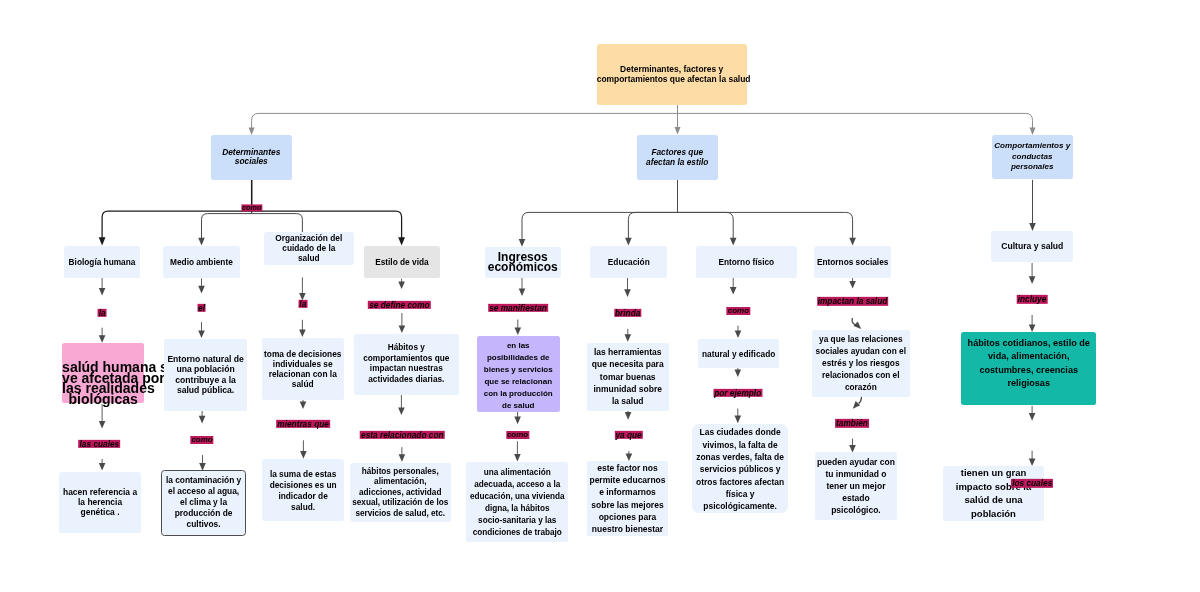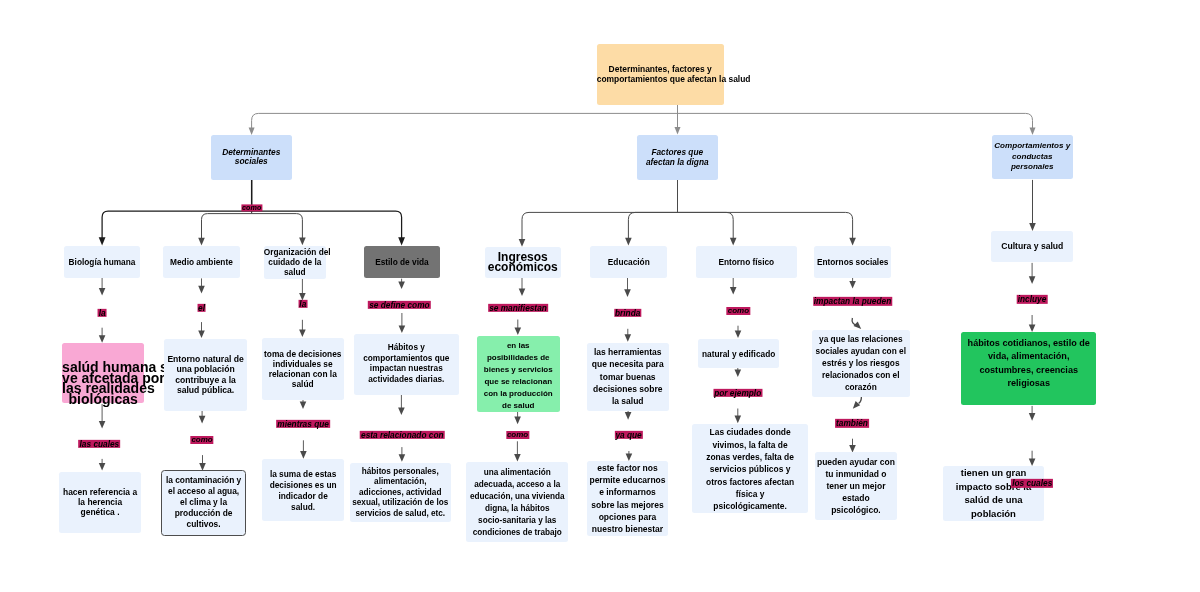--- a/index.html
+++ b/index.html
@@ -210,63 +210,63 @@
       <g>
         <path d="M 861.4 395.7 C 861.6 399.9 860.6 402.2 858.6 403.4" stroke="#4a4a4a" stroke-width="1.3" fill="none" stroke-linecap="butt"></path>
         <path d="M -3.1 -7.6 L 3.1 -7.6 L 0 0 Z" fill="#4a4a4a" transform="translate(852.8,408.7) rotate(42)"></path>
       </g>
       <g>
         <path d="M 852.5 438.7 L 852.5 449.18" stroke="#4a4a4a" stroke-width="0.9" fill="none" stroke-linecap="butt"></path>
         <path d="M -3.3 -7.6 L 3.3 -7.6 L 0 0 Z" fill="#4a4a4a" transform="translate(852.5,452.6)"></path>
       </g>
     </svg>
   <div id="node-layer">
-      <div class="node root" style="left: 596.7px; top: 44.3px; width: 127px; height: 60.4px; font-size: 8.45px; line-height: 10.6px; background: rgb(253, 220, 166);">
+      <div class="node root" style="left: 596.7px; top: 44.3px; width: 150px; height: 60.4px; font-size: 8.45px; line-height: 10.6px; background: rgb(253, 220, 166);">
         <span class="lines">
           <span class="ln">Determinantes, factores y</span>
           <span class="ln">comportamientos que afectan la salud</span>
         </span>
       </div>
       <div class="node branch" style="left: 211px; top: 135px; width: 80.5px; height: 44.6px; font-size: 8.4px; line-height: 9.8px; background: rgb(204, 223, 250);">
         <span class="lines">
           <span class="ln">Determinantes</span>
           <span class="ln">sociales</span>
         </span>
       </div>
       <div class="node branch" style="left: 637px; top: 135px; width: 80.5px; height: 44.6px; font-size: 8.3px; line-height: 10.2px; background: rgb(204, 223, 250);">
         <span class="lines">
           <span class="ln">Factores que</span>
-          <span class="ln">afectan la digna</span>
+          <span class="ln">afectan la estilo</span>
         </span>
       </div>
       <div class="node branch" style="left: 991.5px; top: 135.1px; width: 81.5px; height: 43.9px; font-size: 8.1px; line-height: 10.5px; background: rgb(204, 223, 250);">
         <span class="lines">
           <span class="ln">Comportamientos y</span>
           <span class="ln">conductas</span>
           <span class="ln">personales</span>
         </span>
       </div>
       <div class="node node" style="left: 64px; top: 245.5px; width: 76px; height: 32.5px; font-size: 8.3px; line-height: 10.2px; background: rgb(234, 242, 253);">
         <span class="lines">
           <span class="ln">Biología humana</span>
         </span>
       </div>
       <div class="node node" style="left: 163.2px; top: 245.5px; width: 76.5px; height: 32.5px; font-size: 8.3px; line-height: 10.2px; background: rgb(234, 242, 253);">
         <span class="lines">
           <span class="ln">Medio ambiente</span>
         </span>
       </div>
-      <div class="node node" style="left: 263.8px; top: 246px; width: 62px; height: 32.5px; font-size: 8.3px; line-height: 10px; background: rgb(234, 242, 253);">
+      <div class="node node" style="left: 263.8px; top: 232px; width: 90px; height: 32.5px; font-size: 8.3px; line-height: 10px; background: rgb(234, 242, 253);">
         <span class="lines">
           <span class="ln">Organización del</span>
           <span class="ln">cuidado de la</span>
           <span class="ln">salud</span>
         </span>
       </div>
-      <div class="node node" style="left: 363.9px; top: 245.5px; width: 76px; height: 32.5px; font-size: 8.3px; line-height: 10.2px; background: #737373;">
+      <div class="node node" style="left: 363.9px; top: 245.5px; width: 76px; height: 32.5px; font-size: 8.3px; line-height: 10.2px; background: #e5e5e5;">
         <span class="lines">
           <span class="ln">Estilo de vida</span>
         </span>
       </div>
       <div class="node node" style="left: 484.7px; top: 246.6px; width: 76.2px; height: 31.6px; font-size: 12px; line-height: 10.2px; background: rgb(234, 242, 253);">
         <span class="lines">
           <span class="ln">Ingresos</span>
           <span class="ln">económicos</span>
         </span>
       </div>
@@ -315,54 +315,54 @@
         </span>
       </div>
       <div class="node node" style="left: 353.8px; top: 333.7px; width: 105px; height: 61.3px; font-size: 8.25px; line-height: 10.5px; background: rgb(234, 242, 253);">
         <span class="lines">
           <span class="ln">Hábitos y</span>
           <span class="ln">comportamientos que</span>
           <span class="ln">impactan nuestras</span>
           <span class="ln">actividades diarias.</span>
         </span>
       </div>
-      <div class="node node" style="left: 476.8px; top: 335.8px; width: 82.9px; height: 76.3px; font-size: 8px; line-height: 11.9px; background: #86efac;">
+      <div class="node node" style="left: 476.8px; top: 335.8px; width: 82.9px; height: 76.3px; font-size: 8px; line-height: 11.9px; background: #c4b5fd;">
         <span class="lines" style="transform: translateY(1.8px);">
           <span class="ln">en las</span>
           <span class="ln">posibilidades de</span>
           <span class="ln">bienes y servicios</span>
           <span class="ln">que se relacionan</span>
           <span class="ln">con la producción</span>
           <span class="ln">de salud</span>
         </span>
       </div>
       <div class="node node" style="left: 586.9px; top: 342.6px; width: 81.7px; height: 68.3px; font-size: 8.5px; line-height: 12.2px; background: rgb(234, 242, 253);">
         <span class="lines">
           <span class="ln">las herramientas</span>
           <span class="ln">que necesita para</span>
           <span class="ln">tomar buenas</span>
-          <span class="ln">decisiones sobre</span>
+          <span class="ln">inmunidad sobre</span>
           <span class="ln">la salud</span>
         </span>
       </div>
       <div class="node node" style="left: 698.2px; top: 339.2px; width: 80.9px; height: 29px; font-size: 8.3px; line-height: 10.2px; background: rgb(234, 242, 253);">
         <span class="lines">
           <span class="ln">natural y edificado</span>
         </span>
       </div>
       <div class="node node" style="left: 811.5px; top: 329.7px; width: 98.6px; height: 67.6px; font-size: 8.3px; line-height: 12px; background: rgb(234, 242, 253);">
         <span class="lines">
           <span class="ln">ya que las relaciones</span>
           <span class="ln">sociales ayudan con el</span>
           <span class="ln">estrés y los riesgos</span>
           <span class="ln">relacionados con el</span>
           <span class="ln">corazón</span>
         </span>
       </div>
-      <div class="node node" style="left: 961.2px; top: 331.9px; width: 135.1px; height: 73.3px; font-size: 9.1px; line-height: 13.4px; background: #22c55e;">
+      <div class="node node" style="left: 961.2px; top: 331.9px; width: 135.1px; height: 73.3px; font-size: 9.1px; line-height: 13.4px; background: #14b8a6;">
         <span class="lines" style="transform: translateY(-5px);">
           <span class="ln">hábitos cotidianos, estilo de</span>
           <span class="ln">vida, alimentación,</span>
           <span class="ln">costumbres, creencias</span>
           <span class="ln">religiosas</span>
         </span>
       </div>
       <div class="node node" style="left: 59.3px; top: 471.8px; width: 81.5px; height: 60.9px; font-size: 8.45px; line-height: 10.1px; background: rgb(234, 242, 253);">
         <span class="lines">
           <span class="ln">hacen referencia a</span>
@@ -409,21 +409,21 @@
       <div class="node node" style="left: 586.8px; top: 461.1px; width: 81.4px; height: 75.2px; font-size: 8.5px; line-height: 12.3px; background: rgb(234, 242, 253);">
         <span class="lines">
           <span class="ln">este factor nos</span>
           <span class="ln">permite educarnos</span>
           <span class="ln">e informarnos</span>
           <span class="ln">sobre las mejores</span>
           <span class="ln">opciones para</span>
           <span class="ln">nuestro bienestar</span>
         </span>
       </div>
-      <div class="node node" style="left: 692.1px; top: 424.1px; width: 116px; height: 88.7px; font-size: 8.45px; line-height: 12.3px; background: rgb(234, 242, 253);">
+      <div class="node node" style="left: 692.1px; top: 424.1px; width: 96px; height: 88.7px; font-size: 8.45px; line-height: 12.3px; background: rgb(234, 242, 253); border-radius: 7px;">
         <span class="lines" style="transform: translateY(1px);">
           <span class="ln">Las ciudades donde</span>
           <span class="ln">vivimos, la falta de</span>
           <span class="ln">zonas verdes, falta de</span>
           <span class="ln">servicios públicos y</span>
           <span class="ln">otros factores afectan</span>
           <span class="ln">física y</span>
           <span class="ln">psicológicamente.</span>
         </span>
       </div>
@@ -451,21 +451,21 @@
       <div class="edge-label" style="left: 201.5px; top: 308.124px; font-size: 8.3px;">el</div>
       <div class="edge-label" style="left: 302.8px; top: 304.124px; font-size: 8.3px;">la</div>
       <div class="edge-label" style="left: 399.4px; top: 304.624px; font-size: 8.3px;">se define como</div>
       <div class="edge-label" style="left: 99.4px; top: 444.024px; font-size: 8.3px;">las cuales</div>
       <div class="edge-label" style="left: 202.1px; top: 440.128px; font-size: 8px;">como</div>
       <div class="edge-label" style="left: 303.1px; top: 423.924px; font-size: 8.3px;">mientras que</div>
       <div class="edge-label" style="left: 402.3px; top: 435.124px; font-size: 8.3px;">esta relacionado con</div>
       <div class="edge-label" style="left: 518px; top: 307.824px; font-size: 8.3px;">se manifiestan</div>
       <div class="edge-label" style="left: 627.7px; top: 312.624px; font-size: 8.3px;">brinda</div>
       <div class="edge-label" style="left: 738.4px; top: 310.928px; font-size: 8px;">como</div>
-      <div class="edge-label" style="left: 852.5px; top: 301.324px; font-size: 8.3px;">impactan la pueden</div>
+      <div class="edge-label" style="left: 852.5px; top: 301.324px; font-size: 8.3px;">impactan la salud</div>
       <div class="edge-label" style="left: 517.6px; top: 435.228px; font-size: 8px;">como</div>
       <div class="edge-label" style="left: 628.6px; top: 434.924px; font-size: 8.3px;">ya que</div>
       <div class="edge-label" style="left: 737.7px; top: 393.124px; font-size: 8.3px;">por ejemplo</div>
       <div class="edge-label" style="left: 852px; top: 423.324px; font-size: 8.3px;">también</div>
       <div class="edge-label" style="left: 1032px; top: 299.224px; font-size: 8.3px;">incluye</div>
       <div class="edge-label" style="left: 1032.2px; top: 435.224px; font-size: 8.3px; margin-top: 48px;">los cuales</div>
     </div>
 </div>
 
 </body></html>

